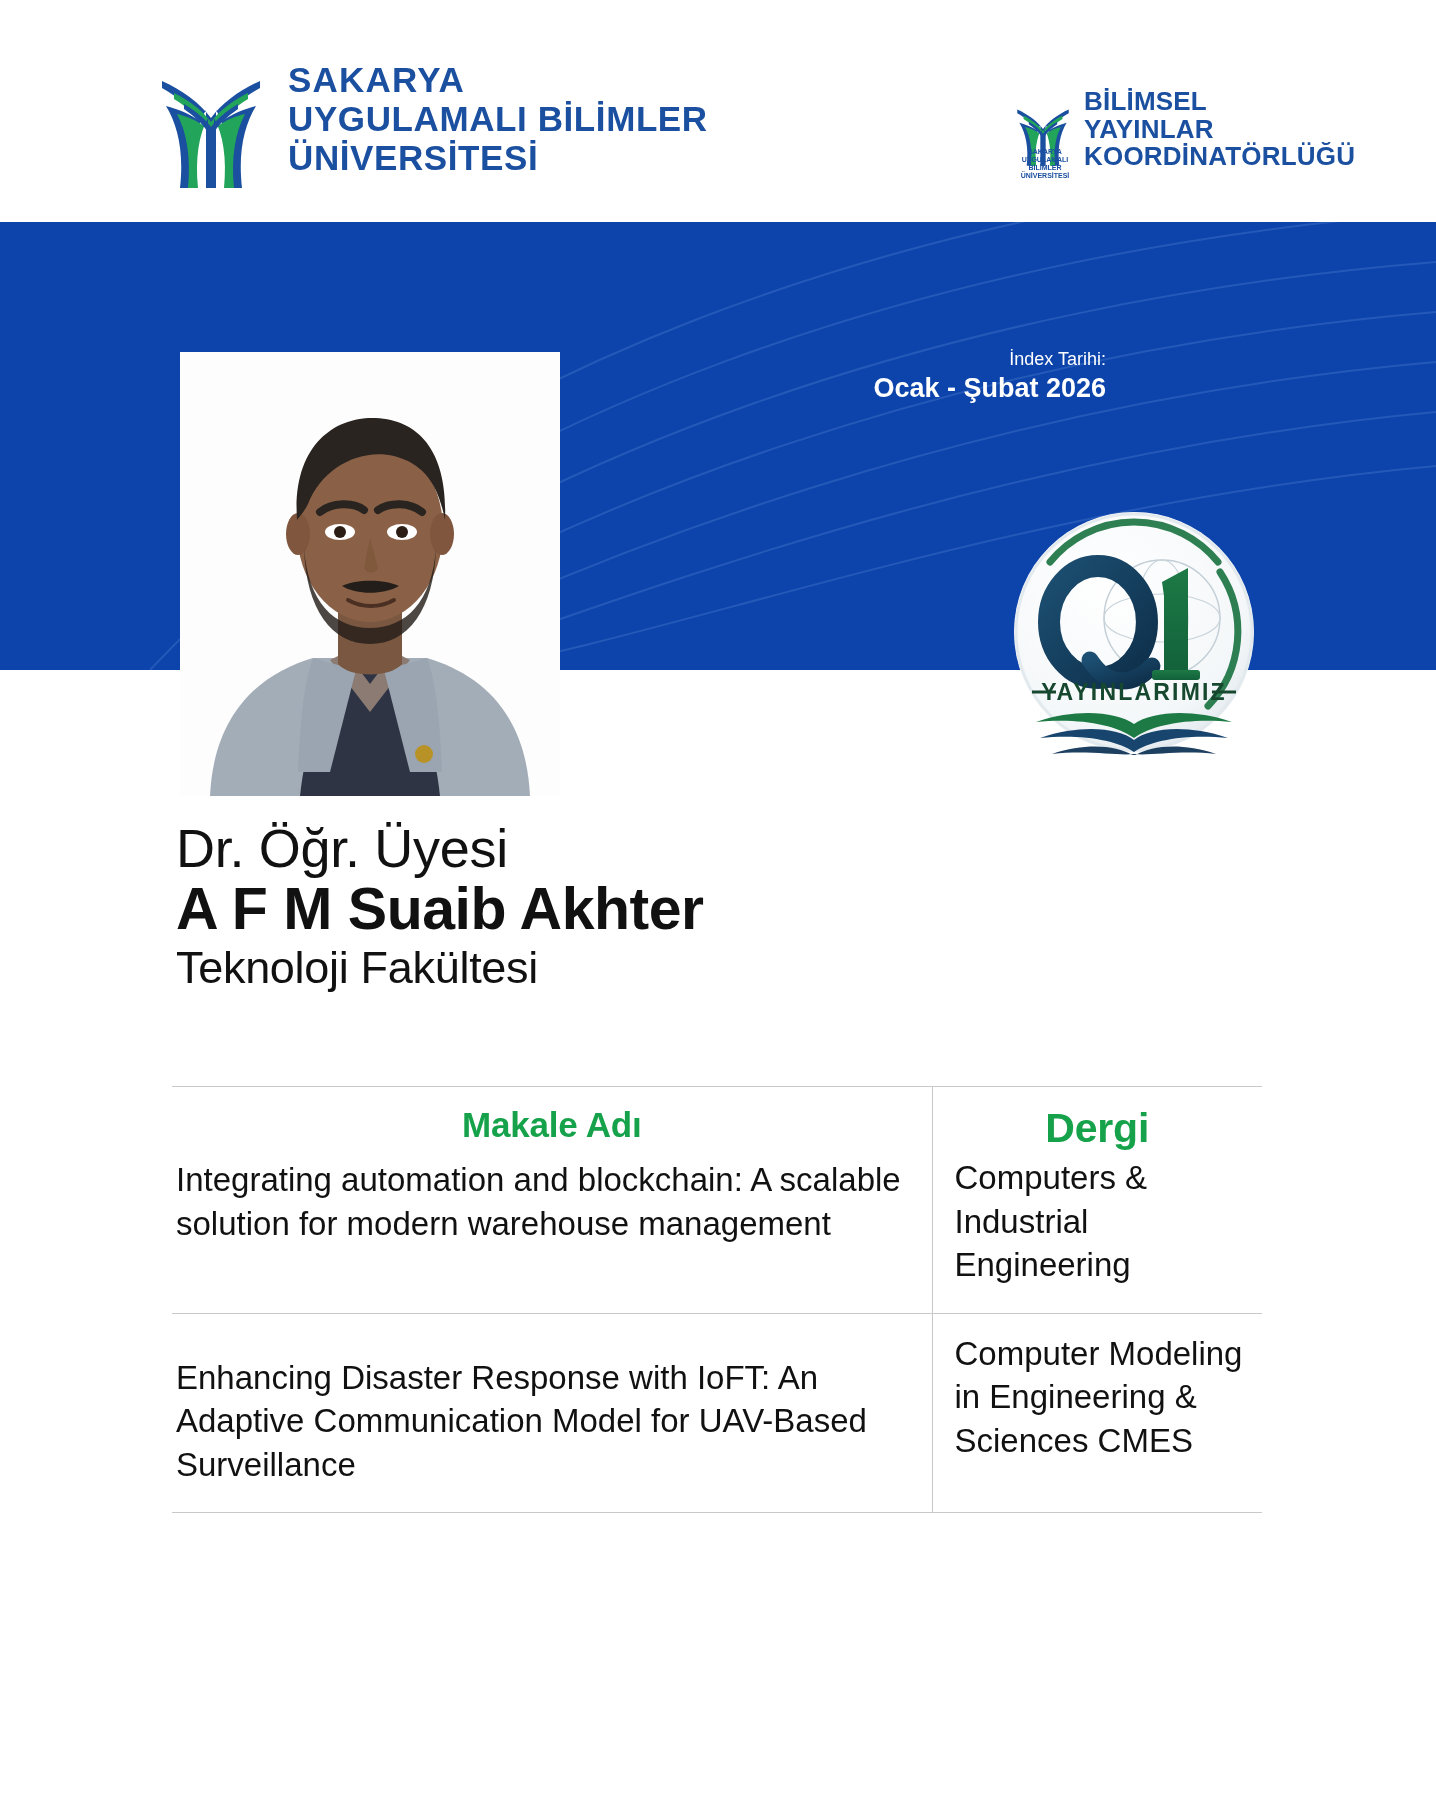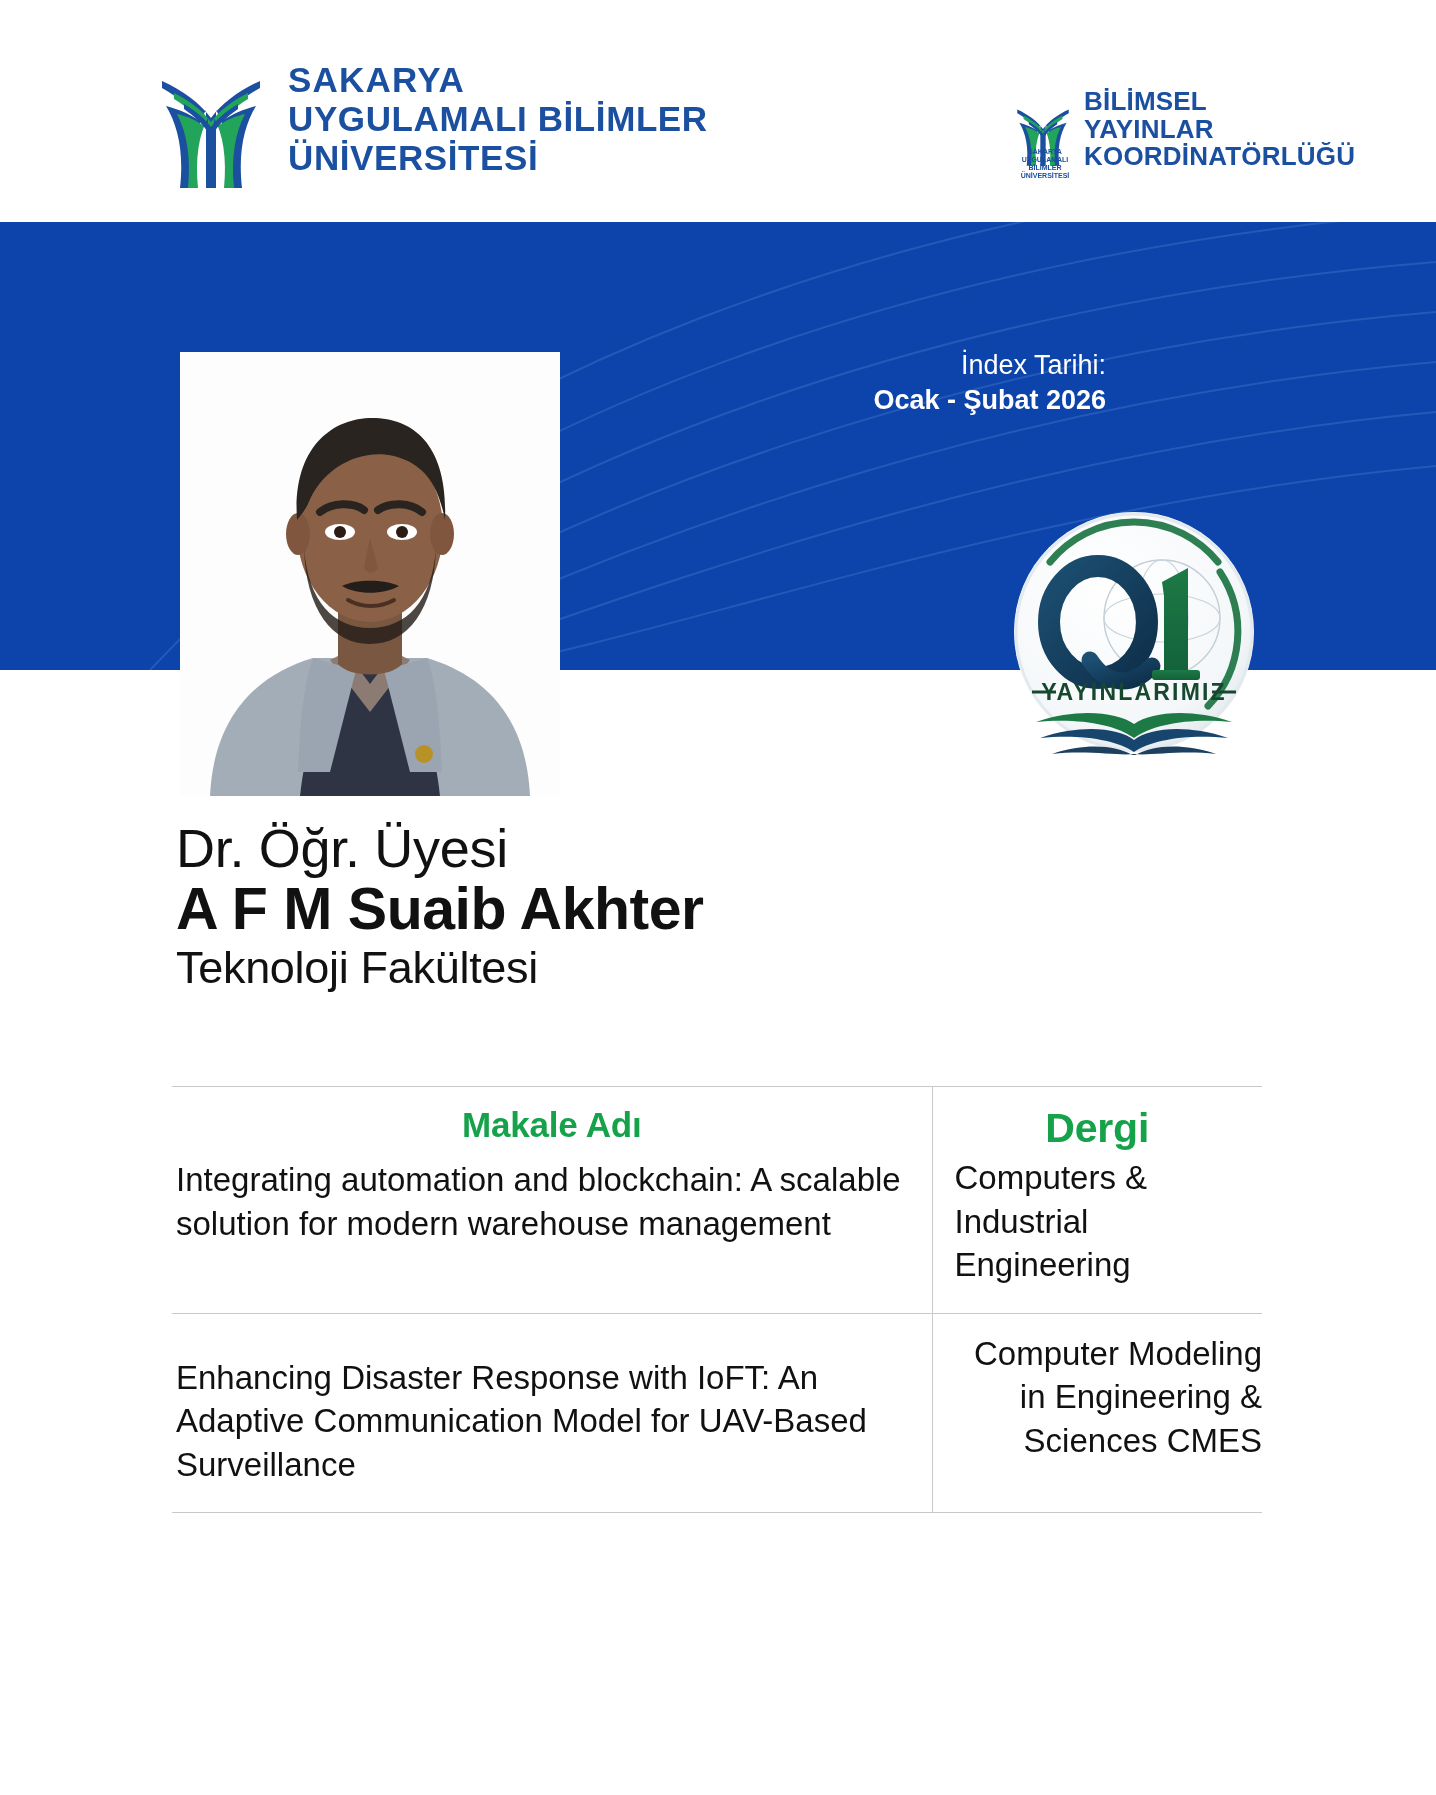--- a/index.html
+++ b/index.html
@@ -54,21 +54,21 @@
     position:absolute;left:180px;top:352px;width:380px;height:444px;
     background:#ffffff;overflow:hidden;
   }
   .photo{position:absolute;left:0;top:0;width:380px;height:444px;}
 
   
   .date-block{
     position:absolute;right:330px;top:348px;text-align:right;color:#ffffff;
     line-height:1.28;
   }
-  .date-block .dl1{font-size:27px;font-weight:400;display:block;}
+  .date-block .dl1{font-size:18px;font-weight:400;display:block;}
   .date-block .dl2{font-size:27px;font-weight:700;display:block;}
 
   
   .q1-badge{
     position:absolute;left:1012px;top:510px;width:245px;height:245px;
   }
 
   
   .name-block{
     position:absolute;left:176px;top:818px;width:950px;color:#111111;
@@ -114,21 +114,21 @@
     font-size:33px;font-weight:400;color:#111111;line-height:1.32;
     border-left:1.4px solid #c9c9c9;
     padding-left:22px;padding-top:2px;
     text-align:left;
   }
 
   .row-sep td{border-top:1.4px solid #c9c9c9;height:0;padding:0;}
   .row-sep .sep-right{border-left:1.4px solid #c9c9c9;}
 
   .row2 .cell-title{padding-top:42px;}
-  .row2 .cell-journal{padding-top:18px;text-align:right;}
+  .row2 .cell-journal{padding-top:18px;text-align:left;}
   .row1 .cell-journal{text-align:left;padding-top:0px;}
 
   .tbl-bottom td{border-top:1.4px solid #c9c9c9;height:0;padding:0;}
 </style>
 </head>
 <body>
 
 <div class="header">
 
   <div class="uni-logo">

